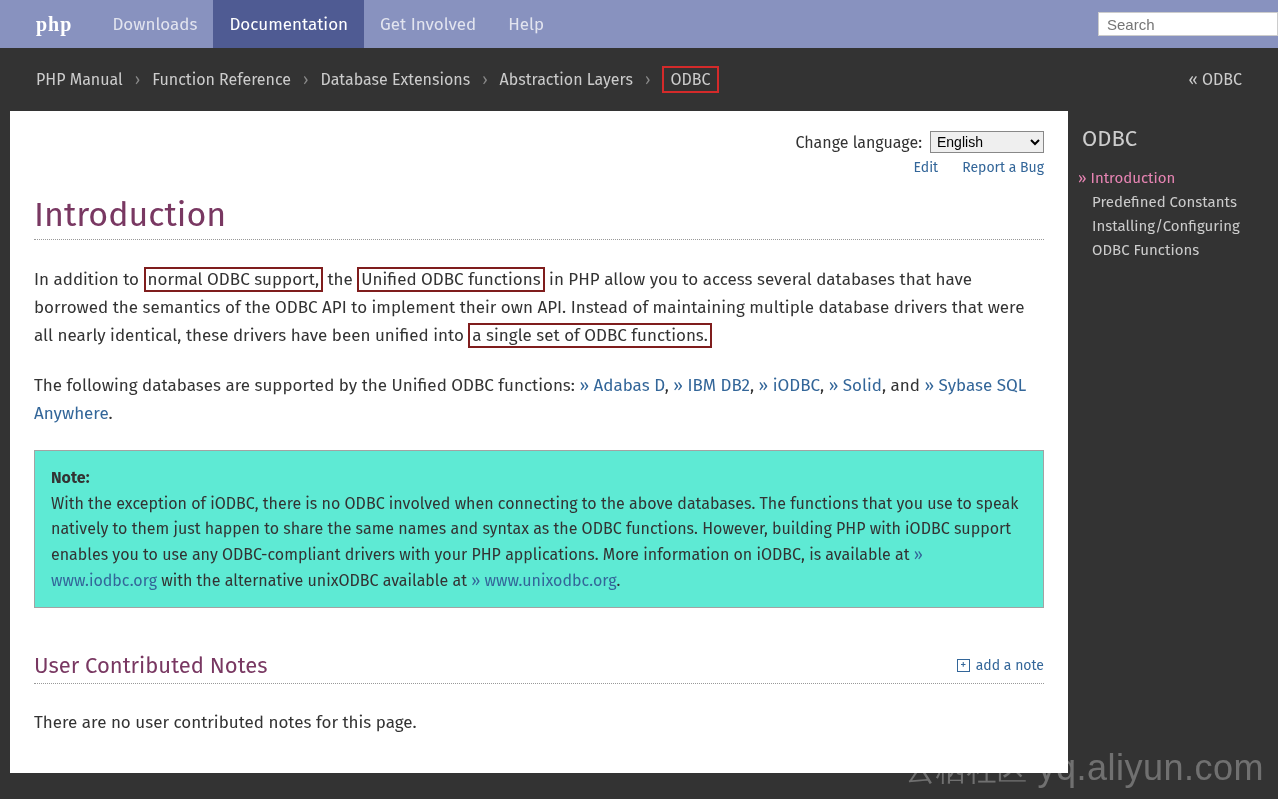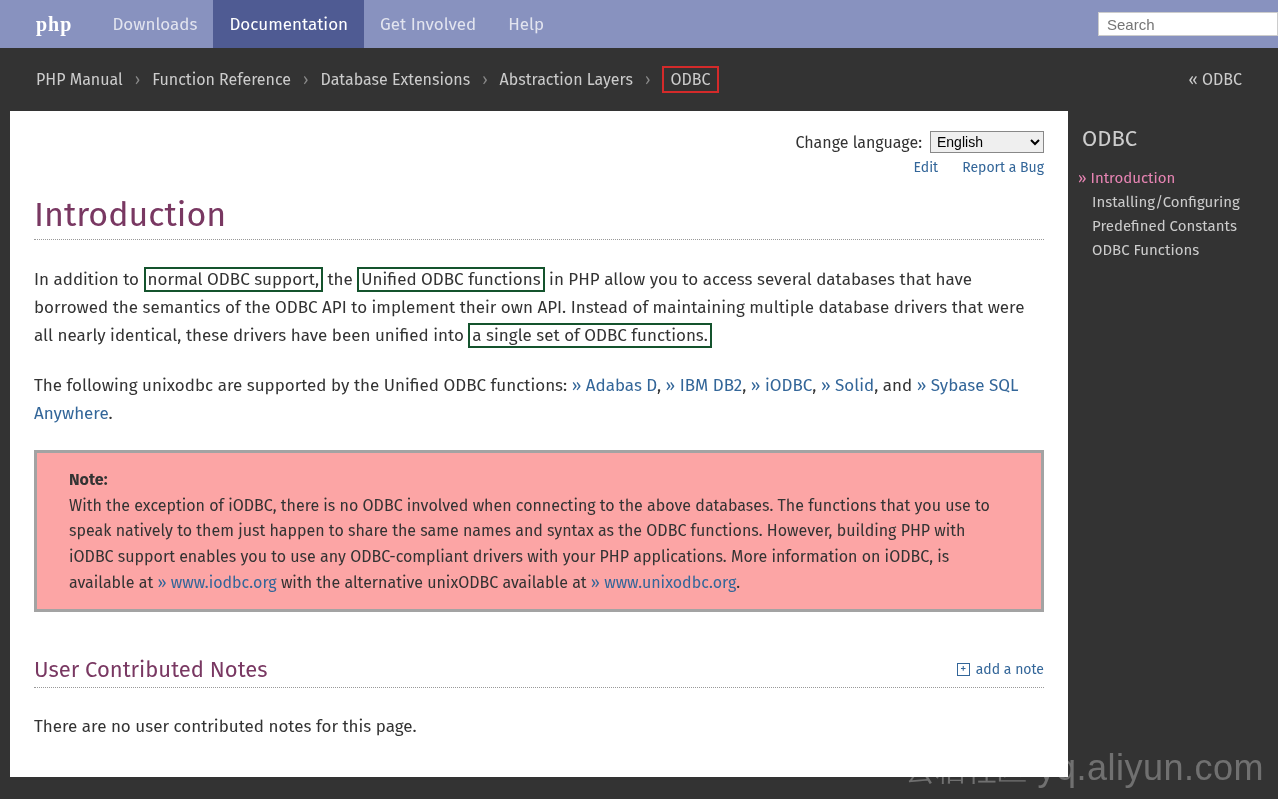--- a/index.html
+++ b/index.html
@@ -138,29 +138,29 @@
 }
 
 .body-text {
   margin: 26px 0 0 0;
   line-height: 1.65;
   font-size: 17px;
   color: #333;
 }
 .body-text p { margin-bottom: 22px; }
 .hl {
-  border: 2px solid #14532d;
+  border: 2px solid #7f1d1d;
   padding: 0 2px;
 }
 .body-text a { color: #369; }
 
 .note {
-  background: #fca5a5;
-  border: 3px solid #a3a3a3;
-  padding: 14px 32px;
+  background: #5eead4;
+  border: 1px solid #a3a3a3;
+  padding: 14px 16px;
   font-size: 16px;
   line-height: 1.6;
   color: #333;
   margin-top: 8px;
 }
 .note strong { font-weight: bold; }
 
 .ucn {
   margin-top: 44px;
   border-bottom: 1px dotted #999;
@@ -257,21 +257,21 @@
       <a>Report a Bug</a>
     </div>
 
     <h1 class="page-title">Introduction</h1>
 
     <div class="body-text">
       <p>
         <span>In addition to </span><span class="hl">normal ODBC support,</span><span> the </span><span class="hl">Unified ODBC functions</span><span> in PHP allow you to access several databases that have borrowed the semantics of the ODBC API to implement their own API. Instead of maintaining multiple database drivers that were all nearly identical, these drivers have been unified into </span><span class="hl">a single set of ODBC functions.</span>
       </p>
       <p>
-        <span>The following unixodbc are supported by the Unified ODBC functions: </span><a>» Adabas D</a><span>, </span><a>» IBM DB2</a><span>, </span><a>» iODBC</a><span>, </span><a>» Solid</a><span>, and </span><a>» Sybase SQL Anywhere</a><span>.</span>
+        <span>The following databases are supported by the Unified ODBC functions: </span><a>» Adabas D</a><span>, </span><a>» IBM DB2</a><span>, </span><a>» iODBC</a><span>, </span><a>» Solid</a><span>, and </span><a>» Sybase SQL Anywhere</a><span>.</span>
       </p>
 
       <div class="note">
         <strong><span>Note</span>:</strong><br>
         <span>With the exception of iODBC, there is no ODBC involved when connecting to the above databases. The functions that you use to speak natively to them just happen to share the same names and syntax as the ODBC functions. However, building PHP with iODBC support enables you to use any ODBC-compliant drivers with your PHP applications. More information on iODBC, is available at </span><a>» www.iodbc.org</a><span> with the alternative unixODBC available at </span><a>» www.unixodbc.org</a><span>.</span>
       </div>
     </div>
 
     <div class="ucn">
       <h2>User Contributed Notes</h2>
@@ -281,22 +281,22 @@
       </a>
     </div>
     <div class="no-notes">There are no user contributed notes for this page.</div>
 
   </div>
 
   <div class="sidebar">
     <h2>ODBC</h2>
     <ul>
       <li class="current">Introduction</li>
+      <li>Predefined Constants</li>
       <li>Installing/Configuring</li>
-      <li>Predefined Constants</li>
       <li>ODBC Functions</li>
     </ul>
   </div>
 
 </div>
 
 <div class="watermark">
   <span class="cn">云栖社区</span><span>yq.aliyun.com</span>
 </div>
 

